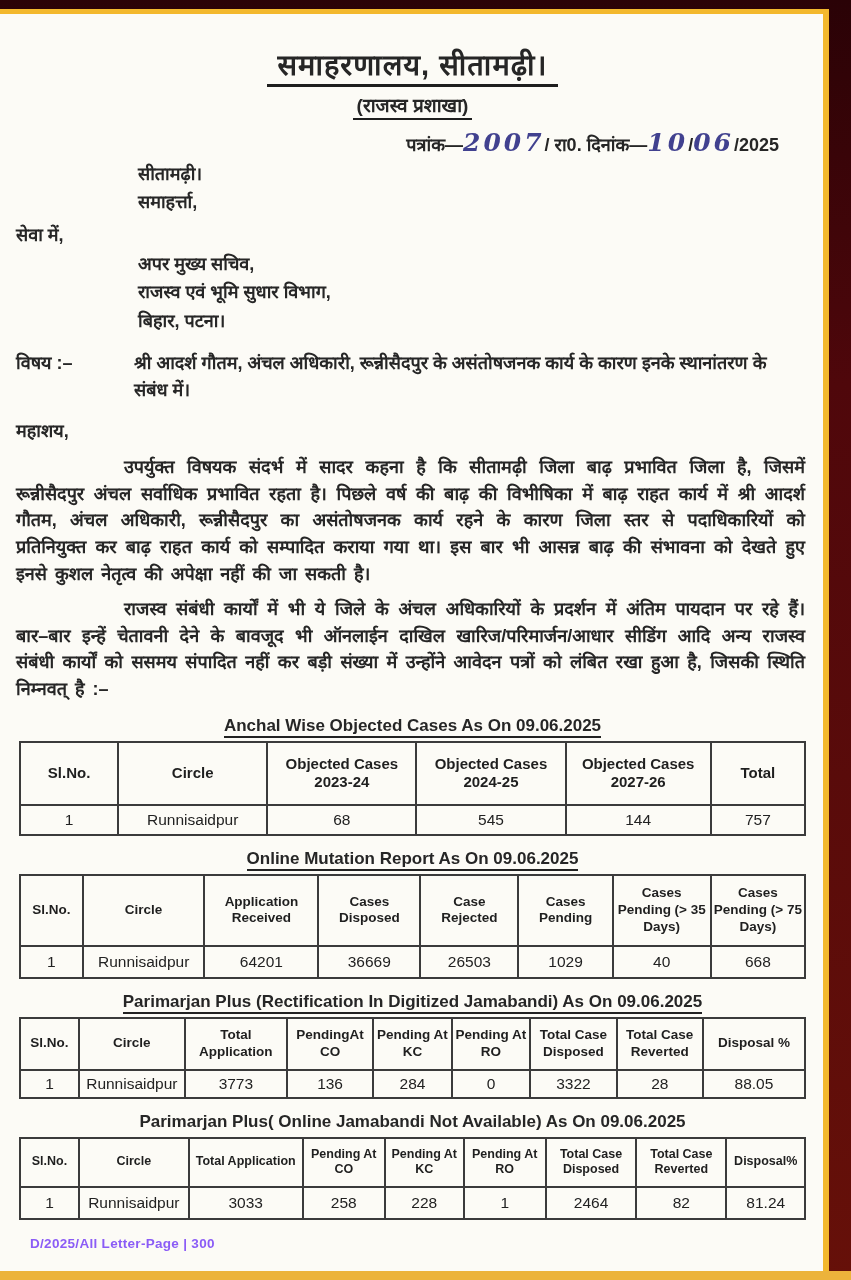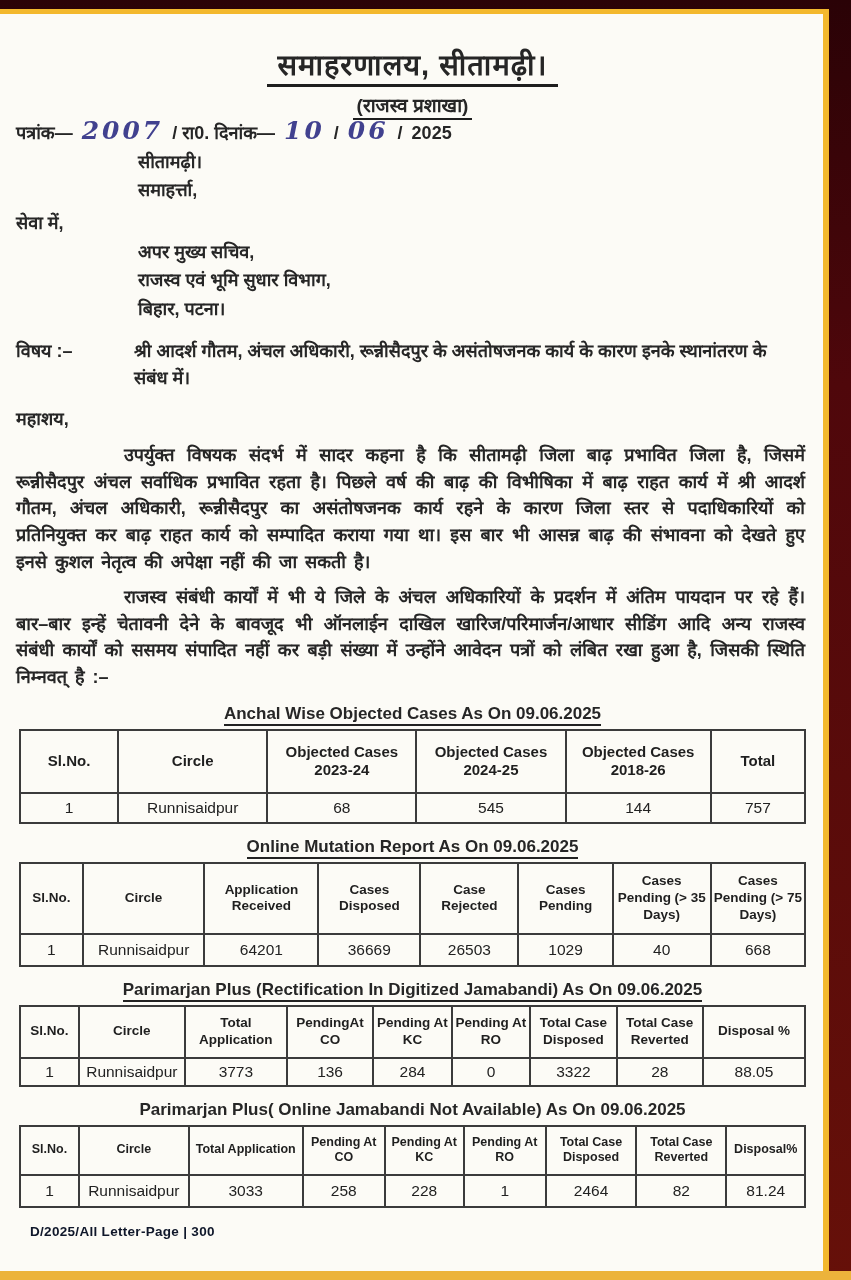--- a/index.html
+++ b/index.html
@@ -27,22 +27,22 @@
     overflow:hidden;
     color:#262626;
     z-index:2;
   }
   
   .title { text-align:center; font-size:29px; font-weight:700; letter-spacing:1px; margin-top:18px; }
   .title .u { border-bottom:3px solid #1e1e1e; padding:0 10px 3px; }
   .subtitle { text-align:center; font-size:19px; font-weight:700; margin-top:9px; }
   .subtitle .u { border-bottom:2.5px solid #1e1e1e; padding:0 4px 2px; }
   .refline {
-    display:flex; justify-content:flex-start; align-items:baseline; gap:9px;
-    font-size:18px; font-weight:700; margin:0 30px 0 0;
+    display:flex; justify-content:flex-end; align-items:baseline; 
+    font-size:18px; font-weight:700; margin:12px 30px 0 0;
   }
   .hw {
     font-family:"DejaVu Serif", serif; font-style:italic; font-weight:700;
     color:#41418f; font-size:25px; letter-spacing:3px; line-height:1;
   }
   
   .ltxt { font-size:18px; font-weight:600; line-height:1.48; }
   .from-label { margin-top:2px; }
   .addr { margin-left:122px; }
   .addr div { margin-top:2px; }
@@ -81,21 +81,21 @@
   #t3 th:nth-child(3){width:13%}   #t3 th:nth-child(4){width:11%}
   #t3 th:nth-child(5){width:10%}   #t3 th:nth-child(6){width:10%}
   #t3 th:nth-child(7){width:11%}   #t3 th:nth-child(8){width:11%}
   #t3 th:nth-child(9){width:13%}
   #t4 th:nth-child(1){width:7.5%}  #t4 th:nth-child(2){width:14%}
   #t4 th:nth-child(3){width:14.5%} #t4 th:nth-child(4){width:10.5%}
   #t4 th:nth-child(5){width:10%}   #t4 th:nth-child(6){width:10.5%}
   #t4 th:nth-child(7){width:11.5%} #t4 th:nth-child(8){width:11.5%}
   #t4 th:nth-child(9){width:10%}
   .doc-footer {
-    font-size:13.5px; font-weight:700; color:#0f172a;
+    font-size:13.5px; font-weight:700; color:#8b5cf6;
     margin:16px 0 0 14px; letter-spacing:0.3px;
   }
 </style>
 </head>
 <body>
 
 <div class="frame">
   <div class="bottom-band"></div>
   <div class="paper">
 
@@ -142,21 +142,21 @@
     <div class="sec-title">
       <span class="u">Anchal Wise Objected Cases As On 09.06.2025</span>
     </div>
     <table id="t1">
         <thead>
           <tr>
             <th>Sl.No.</th>
             <th>Circle</th>
             <th>Objected Cases 2023-24</th>
             <th>Objected Cases 2024-25</th>
-            <th>Objected Cases 2018-26</th>
+            <th>Objected Cases 2027-26</th>
             <th>Total</th>
           </tr>
         </thead>
         <tbody>
           <tr>
             <td>1</td>
             <td>Runnisaidpur</td>
             <td>68</td>
             <td>545</td>
             <td>144</td>

